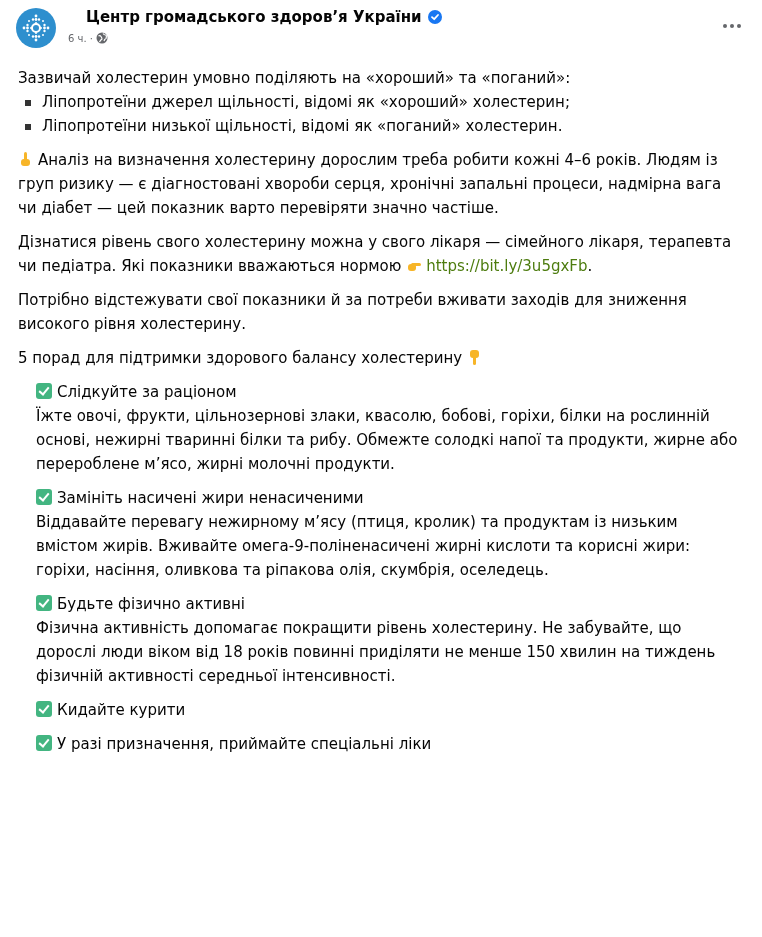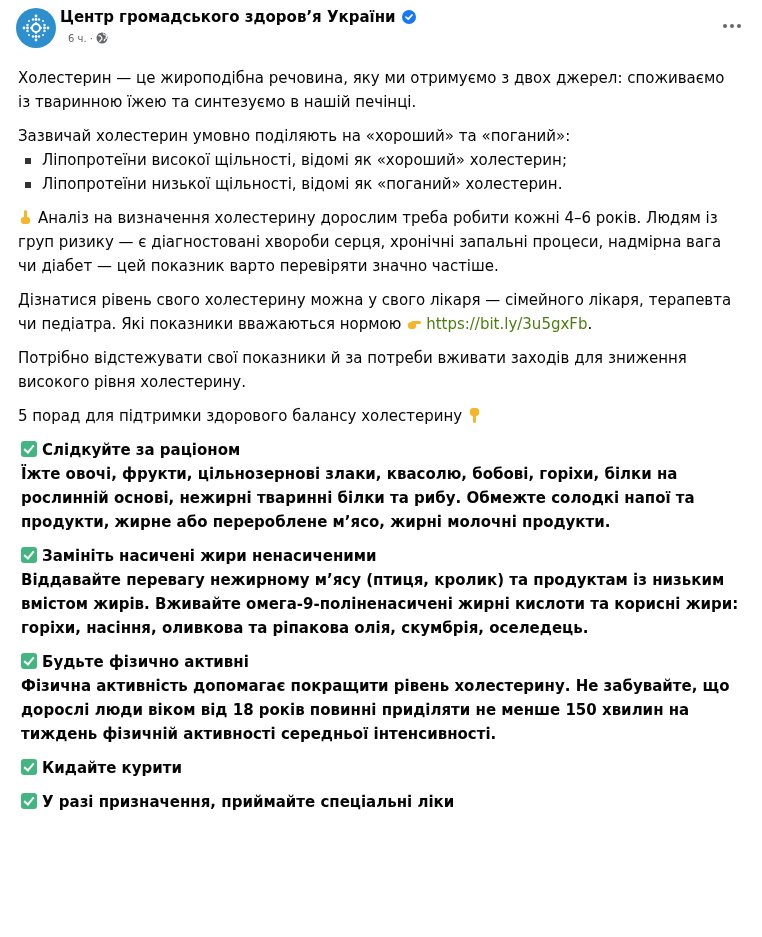--- a/index.html
+++ b/index.html
@@ -1,36 +1,36 @@
 <!DOCTYPE html>
 <html><head>
 <meta charset="utf-8">
 <style>
   html, body { margin: 0; padding: 0; background: #ffffff; }
   body { width: 762px; height: 937px; overflow: hidden; font-family: "DejaVu Sans", "Liberation Sans", sans-serif; color: #050505; }
   .post { position: relative; width: 762px; }
   .header { position: relative; height: 60px; }
   .avatar { position: absolute; left: 16px; top: 8px; width: 40px; height: 40px; border-radius: 50%; background: #2e8fce; }
-  .name-row { position: absolute; left: 60px; top: 8px; display: flex; align-items: center; gap: 6px; }
+  .name-row { position: absolute; left: 86px; top: 8px; display: flex; align-items: center; gap: 6px; }
   .page-name { font-weight: bold; font-size: 15px; color: #050505; letter-spacing: 0; }
   .verified { width: 14px; height: 14px; }
   .meta-row { position: absolute; left: 68px; top: 32px; display: flex; align-items: center; gap: 3px; font-size: 10px; color: #65676b; }
   .globe { width: 12px; height: 12px; }
   .more-btn { position: absolute; right: 16px; top: 16px; width: 28px; height: 20px; display: flex; align-items: center; justify-content: center; gap: 3px; }
   .more-btn span { width: 4px; height: 4px; border-radius: 50%; background: #65676b; display: block; }
   .body-text { padding: 6px 22px 0 18px; font-size: 15px; line-height: 24px; }
   .para { margin: 0 0 10px 0; }
   .bullets { margin: 0; padding: 0; list-style: none; }
   .bullets li { position: relative; padding-left: 24px; }
   .bullets li::before { content: ""; position: absolute; left: 7px; top: 10px; width: 6px; height: 6px; background: #333; }
   .link { color: #4d7c0f; text-decoration: none; }
   .emoji { display: inline-block; width: 16px; height: 16px; vertical-align: -2px; margin-right: 4px; }
   .check { display: inline-block; width: 16px; height: 16px; background: #43b581; border-radius: 3px; position: relative; vertical-align: -2px; margin-right: 5px; }
   .check::after { content: ""; position: absolute; left: 5px; top: 2px; width: 4px; height: 8px; border: solid #fff; border-width: 0 2px 2px 0; transform: rotate(40deg); }
-  .tip { margin: 0 0 10px 3px; font-weight: bold; }
+  .tip { margin: 0 0 10px 18px; }
 </style>
 </head>
 <body>
 
 <div class="post">
   <div class="header">
     <div class="avatar">
       <svg width="40" height="40" viewBox="0 0 40 40">
         <circle cx="20" cy="20" r="4" fill="none" stroke="#fff" stroke-width="2"></circle>
         <g fill="#fff">
@@ -77,26 +77,25 @@
       </svg>
     </div>
     <div class="more-btn">
       <span></span>
       <span></span>
       <span></span>
     </div>
   </div>
 
   <div class="body-text">
-    <p class="para">Холестерин — це жироподібна речовина, яку ми отримуємо з двох джерел: споживаємо із тваринною їжею та синтезуємо в нашій печінці.</p>
 
     <div class="para">
       <div>Зазвичай холестерин умовно поділяють на «хороший» та «поганий»:</div>
       <ul class="bullets">
-        <li>Ліпопротеїни високої щільності, відомі як «хороший» холестерин;</li>
+        <li>Ліпопротеїни джерел щільності, відомі як «хороший» холестерин;</li>
         <li>Ліпопротеїни низької щільності, відомі як «поганий» холестерин.</li>
       </ul>
     </div>
 
 
     <p class="para"><svg class="emoji" viewBox="0 0 16 16">
           <rect x="6" y="1" width="3" height="9" rx="1.5" fill="#f7b528"></rect>
           <rect x="3" y="8" width="9" height="7" rx="3" fill="#f7b528"></rect>
         </svg><span>Аналіз на визначення холестерину дорослим треба робити кожні 4–6 років. Людям із груп ризику — є діагностовані хвороби серця, хронічні запальні процеси, надмірна вага чи діабет — цей показник варто перевіряти значно частіше.</span></p>
 

